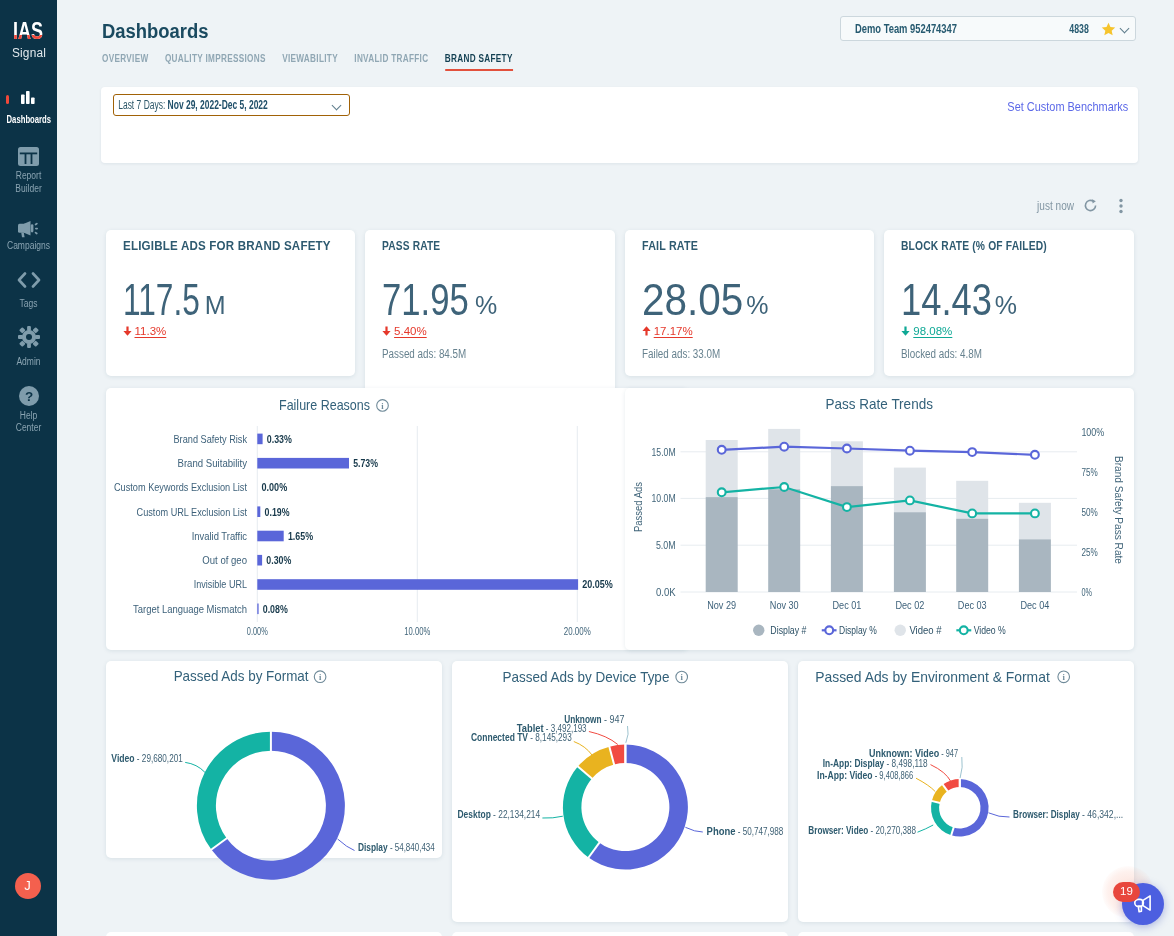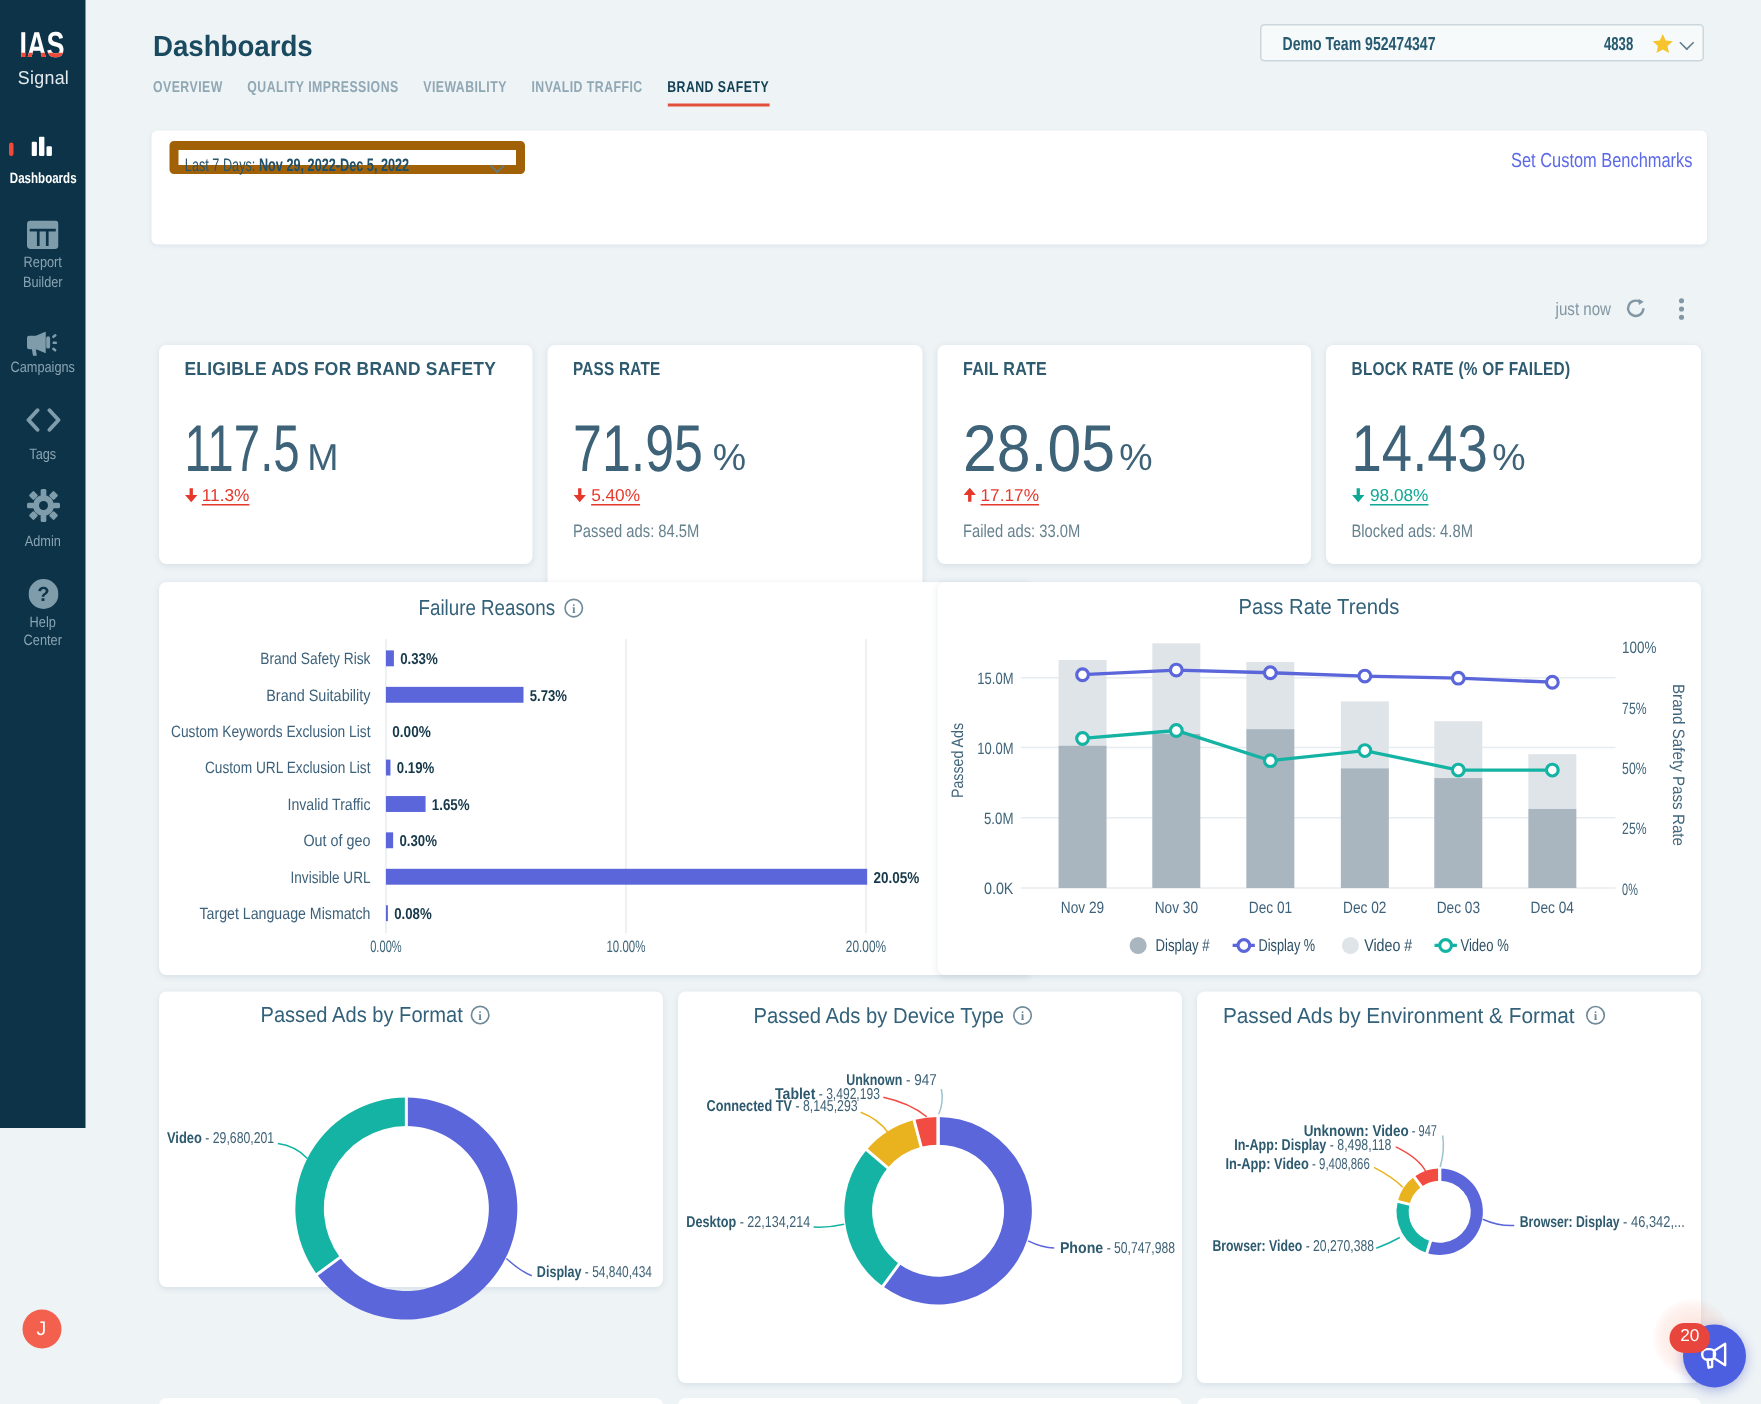--- a/index.html
+++ b/index.html
@@ -1,33 +1,33 @@
 <!DOCTYPE html>
 <html><head><meta charset="utf-8"><style>
 *{margin:0;padding:0;box-sizing:border-box}
 html,body{width:1174px;height:936px;overflow:hidden}
 body{font-family:"Liberation Sans",sans-serif;background:#eef3f6;position:relative}
 .abs{position:absolute}
-#sidebar{position:absolute;left:0;top:0;width:57px;height:752px;background:#0c3347}
+#sidebar{position:absolute;left:0;top:0;width:57px;height:936px;background:#0c3347}
 .navlab{position:absolute;width:57px;text-align:center;font-size:10px;color:#8aa4b2;line-height:12.5px;transform:scaleX(.85)}
 .navlab.on{color:#fff;font-weight:bold;transform:scaleX(.77)}
 #logo{position:absolute;top:19.5px;left:0;width:57px;text-align:center}
 #logo .ias{font-size:24px;font-weight:bold;color:#fff;line-height:22px;position:relative;display:inline-block;transform:scaleX(.75)}
 #logo .ias .red{position:absolute;left:0;top:0;color:#f0493a;clip-path:inset(71% 0 0 0)}
 #logo .sig{font-size:12.5px;color:#e3eaee;letter-spacing:0.2px;line-height:9px;font-weight:400;display:inline-block;transform:scaleX(.95)}
 h1{position:absolute;left:101.5px;top:19.5px;font-size:19.5px;letter-spacing:0px;color:#1a4a60;transform:scaleX(.945);transform-origin:0 0;white-space:nowrap}
 #tabs{position:absolute;left:101.5px;top:52px;font-size:10.5px;font-weight:bold;letter-spacing:0.4px;color:#90a7b4;white-space:nowrap;transform:scaleX(.78);transform-origin:0 0}
 #tabs span{margin-right:21px}
 #tabs .on{color:#123f52;padding-bottom:4.5px;border-bottom:2.5px solid #e2503c}
 #teambox{position:absolute;left:839.6px;top:16px;width:296.5px;height:25px;background:#f7fafb;border:1px solid #ccd7dd;border-radius:3px;font-size:12.5px}
 #teambox .tn{position:absolute;left:14px;top:4.5px;color:#265a70;font-weight:bold;transform:scaleX(.75);transform-origin:0 0;white-space:nowrap}
 #teambox .num{position:absolute;right:46px;top:4.5px;color:#265a70;font-weight:bold;transform:scaleX(.7);transform-origin:100% 0}
 .chev{display:inline-block;width:7px;height:7px;border-right:1.6px solid #5f7d8c;border-bottom:1.6px solid #5f7d8c;transform:rotate(45deg)}
 #filtercard{position:absolute;left:101px;top:87px;width:1037.4px;height:76px;background:#fff;border-radius:4px;box-shadow:0 1px 3px rgba(22,70,92,.08)}
-#daterange{position:absolute;left:11.7px;top:6.5px;width:237.5px;height:22px;border:6px solid #a16207;border-radius:3px;font-size:12px;color:#2c5668;line-height:20px;white-space:nowrap}
+#daterange{position:absolute;left:11.7px;top:6.5px;width:237.5px;height:22px;border:1px solid #a16207;border-radius:3px;font-size:12px;color:#2c5668;line-height:20px;white-space:nowrap}
 #daterange .t{display:inline-block;transform:scaleX(.705);transform-origin:0 50%;padding-left:6px}
 #daterange b{color:#21506a}
 #scb{position:absolute;right:10.5px;top:11.5px;font-size:13.5px;color:#5b68e8;transform:scaleX(.81);transform-origin:100% 0;white-space:nowrap}
 #frow{position:absolute;left:0;top:34.5px;width:100%;height:41.5px;border-top:1px solid #e8edf0;font-size:12.5px;color:#2c5668}
 .chip{position:absolute;top:10px;height:23.5px;border:1px solid #cdd7dd;border-radius:12px;font-size:11.5px;color:#44657a;line-height:21.5px;text-align:center;background:#fff}
 .chip .ct{display:inline-block;transform:scaleX(.88)}
 .plus{font-size:13.5px;font-weight:400;margin-right:3px;color:#44657a}
 #justnow{position:absolute;left:0;top:196px;width:1134px;height:20px;font-size:12px;color:#8296a3}
 .card{position:absolute;background:#fff;border-radius:5px;box-shadow:0 1px 4px rgba(22,70,92,.10)}
 .kpit{position:absolute;left:17px;top:8.5px;font-size:12.5px;font-weight:bold;letter-spacing:0.2px;color:#2e5a70;white-space:nowrap;transform-origin:0 0}
@@ -371,13 +371,13 @@
 <div class="glow"></div>
 <div class="fab">
     <svg width="18" height="19" viewBox="0 0 18 19" style="position:absolute;left:12px;top:11px">
       <g fill="none" stroke="#fff" stroke-width="1.6" stroke-linejoin="round">
 <path d="M8.6,6.6 L16.1,1.9 L16.1,16.1 L8.6,11.4 Z"></path>
 <rect x="0.8" y="5.4" width="8.6" height="7" rx="3.4"></rect>
 <path d="M4.3,12.4 L7.4,12.4 L7.4,17.2 L5.1,17.8 Z"></path>
       </g>
     </svg>
   </div>
-<div class="badge">20</div>
+<div class="badge">19</div>
 
 </body></html>

